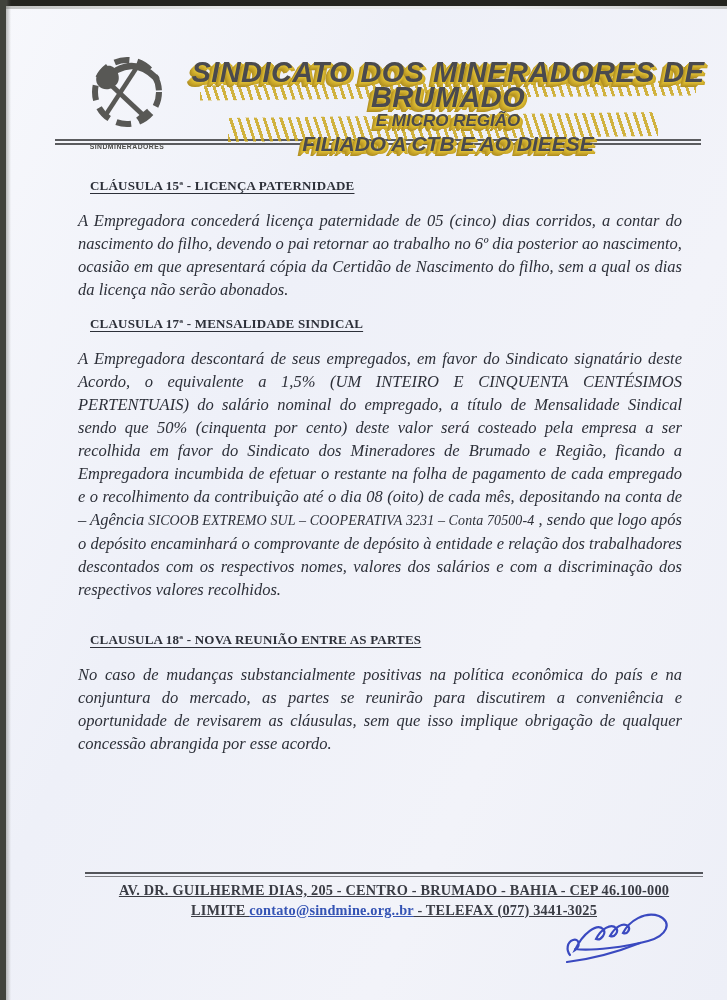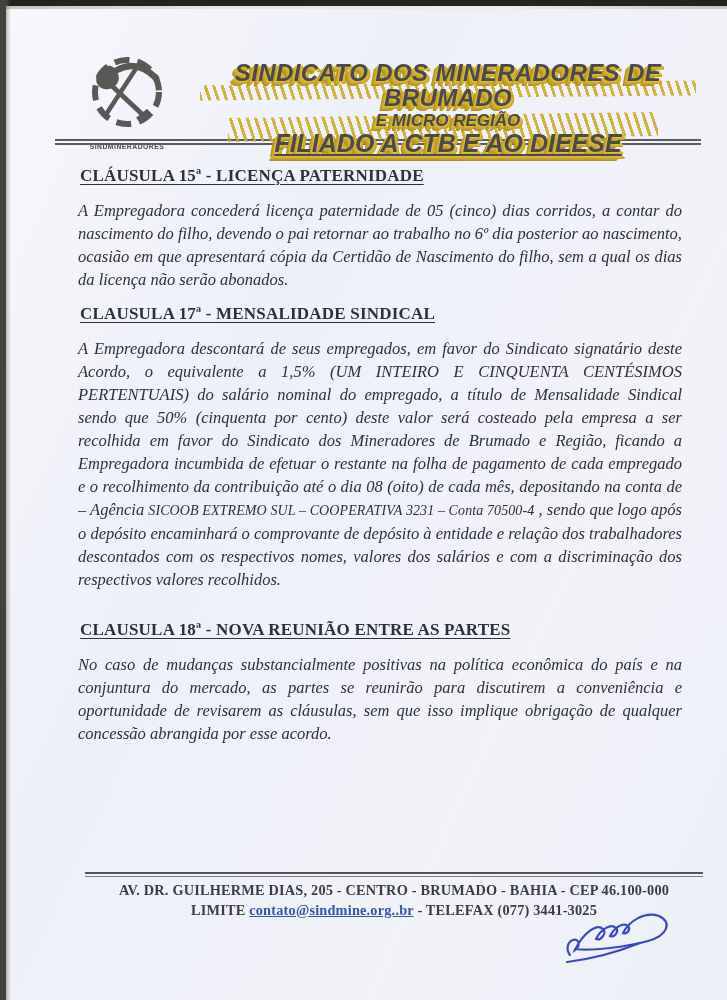--- a/index.html
+++ b/index.html
@@ -13,52 +13,52 @@
   .edge-top{position:absolute;top:0;left:0;width:727px;height:6px;background:#24241f;}
   .edge-top2{position:absolute;top:6px;left:0;width:727px;height:3px;background:linear-gradient(90deg,#8a8b86,#d8d9d4 30%,#e7e8e4 70%,#9a9b96);opacity:.5;}
   .edge-left{position:absolute;top:0;left:0;width:6px;height:1000px;background:#41433c;}
   .edge-left2{position:absolute;top:0;left:6px;width:5px;height:1000px;background:linear-gradient(90deg,rgba(110,112,106,.45),rgba(110,112,106,0));}
 
   
   .logo-wrap{position:absolute;left:72px;top:54px;width:110px;text-align:center;}
   .logo-caption{font-family:"Liberation Sans",sans-serif;font-size:6.8px;font-weight:bold;letter-spacing:.5px;color:#4c4c49;margin-top:1px;}
   .org-title{position:absolute;left:188px;top:60px;width:520px;text-align:center;
     font-family:"Liberation Sans",sans-serif;font-weight:900;font-style:italic;color:#4a4a4e;}
-  .org-title .t1{font-size:24px;letter-spacing:.4px;line-height:25px;position:relative;z-index:3;}
+  .org-title .t1{font-size:29px;letter-spacing:.4px;line-height:25px;position:relative;z-index:3;}
   .org-title .t2{font-size:17px;line-height:22px;position:relative;z-index:3;}
-  .org-title .t3{font-size:25px;line-height:23px;position:relative;z-index:3;text-decoration:underline;}
+  .org-title .t3{font-size:21px;line-height:23px;position:relative;z-index:3;}
   .goldshadow{
     text-shadow:
       -1px 1px 0 #dcbc33,-2px 2px 0 #d2b02e,-3px 3px 0 #c8a62a,
       -4px 4px 0 #bd9b26,-5px 5px 0 #b29122,
       1px 1px 0 #dcbc33,2px 2px 0 #d2b02e,3px 3px 0 #c8a62a;
   }
   .stripe-band{position:absolute;z-index:1;
     background:repeating-linear-gradient(72deg,rgba(203,167,30,.85) 0 3px,rgba(240,230,190,0) 3px 8px);}
   .band1{left:12px;top:23px;width:496px;height:15px;transform:skewY(-.6deg);}
   .band2{left:40px;top:55px;width:430px;height:24px;transform:skewY(-.8deg);}
   .rule-double{position:absolute;left:55px;top:139px;width:646px;height:2px;
     border-top:2px solid #5b5c5f;border-bottom:2px solid #5b5c5f;}
 
   
   .content{position:absolute;left:78px;top:163px;width:620px;font-size:16.5px;line-height:23px;text-align:justify;}
-  h2{font-size:17px;line-height:21px;margin:2px;font-weight:bold;letter-spacing:.2px;
+  h2{font-size:13px;line-height:21px;margin:12px;font-weight:bold;letter-spacing:.2px;
      text-decoration:underline;text-underline-offset:3px;}
   .h16,.h17{margin-top:12px;}
   .h18{margin-top:28px;}
   p{margin:13px 16px 0 0;font-style:italic;}
   .acct{font-size:14px;letter-spacing:.1px;}
   .paragrafo{margin-top:32px;}
   .pg-label{font-weight:bold;text-decoration:underline;text-underline-offset:3px;letter-spacing:.3px;}
 
   
   .footer{position:absolute;left:85px;top:872px;width:618px;}
   .footer-rule{border-top:2.5px solid #53555a;border-bottom:1px solid #7c7d82;height:2px;margin-bottom:4px;}
   .footer-text{font-family:"Liberation Serif",serif;font-weight:bold;font-size:14.3px;line-height:19.5px;
-    text-align:center;color:#3a3c44;letter-spacing:.2px;}
+    text-align:center;color:#3a3c44;letter-spacing:.2px;text-decoration:underline;}
   .email-link{text-decoration:underline;margin-top:38px;}
 
   .signature{position:absolute;left:554px;top:901px;}
 </style>
 </head>
 <body>
 
 <div>
   <div class="edge-top"></div>
   <div class="edge-top2"></div>

